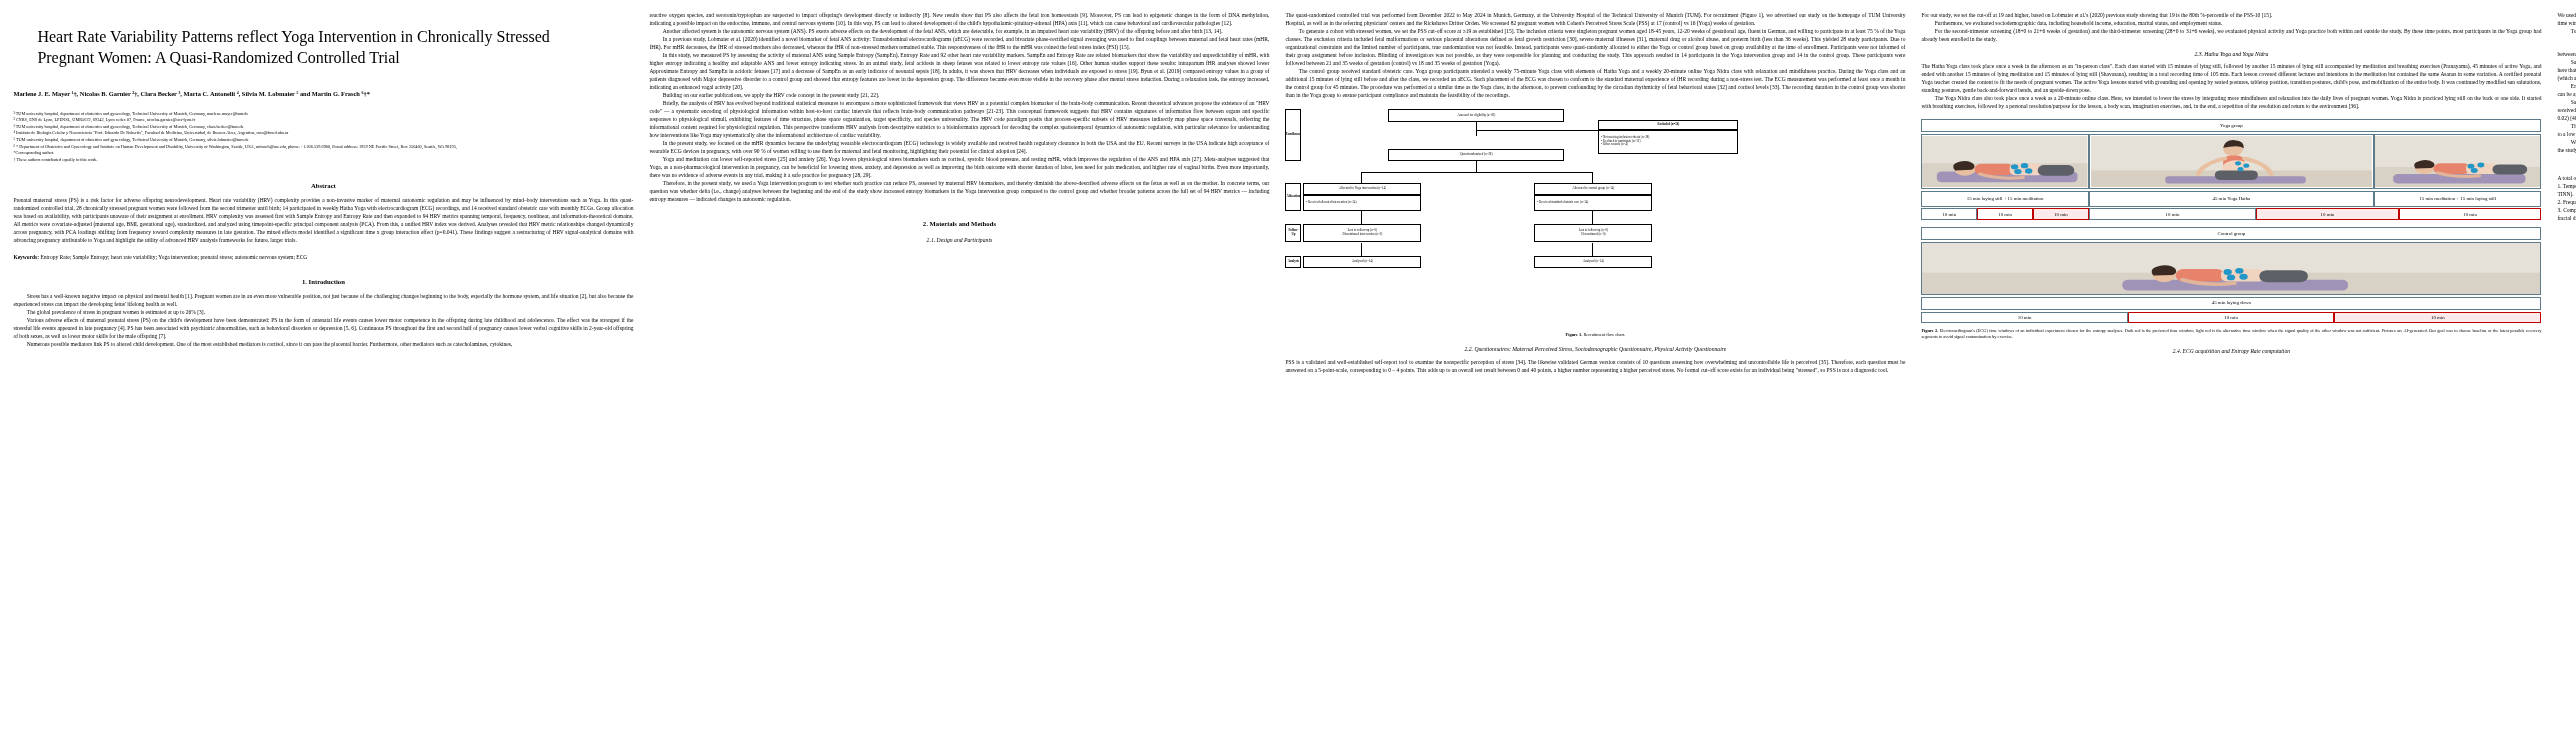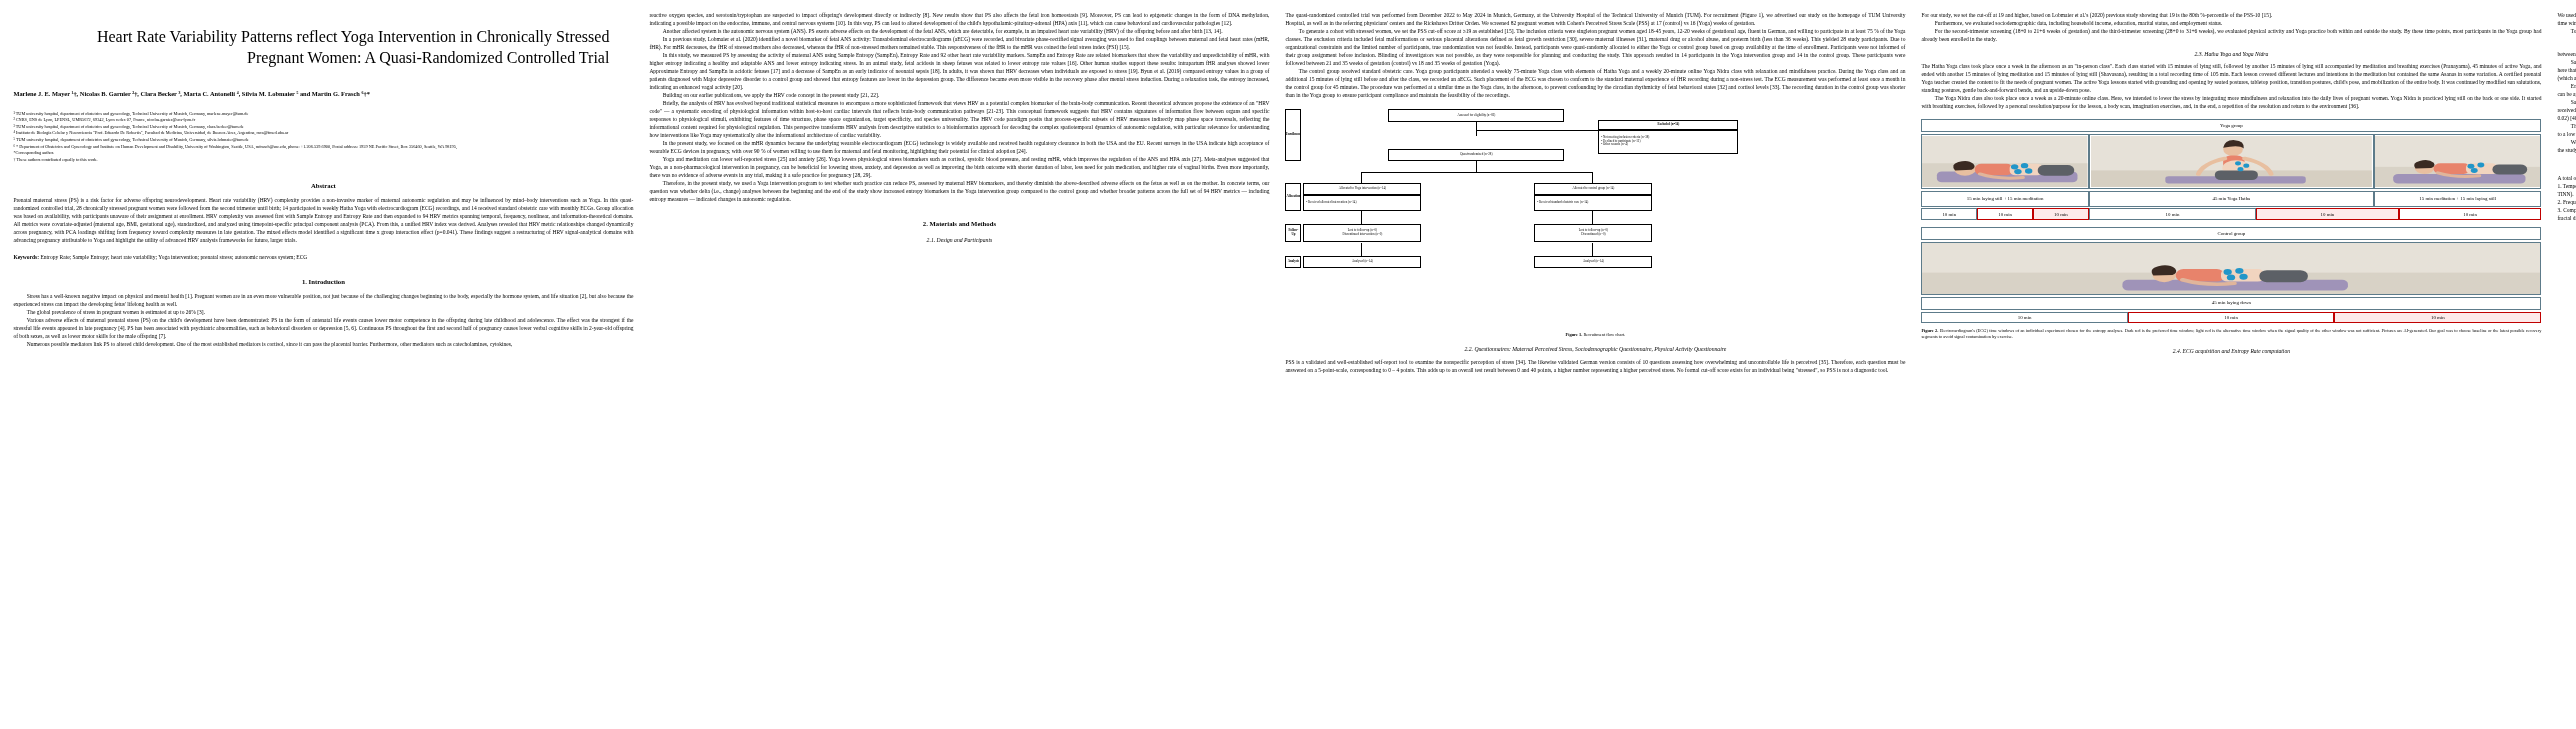--- a/index.html
+++ b/index.html
@@ -1,21 +1,21 @@
 <!DOCTYPE html>
 <html style="font-size:9.7px"><head>
 <meta charset="utf-8">
 <style>
   html,body{margin:0;padding:0;background:#ffffff;}
   body{width:2576px;height:729px;overflow:hidden;font-family:"Liberation Serif",serif;color:#000;}
   .page{width:2576px;height:729px;position:relative;box-sizing:border-box;padding:11px 13.4px 6px 13.4px;display:flex;gap:16px;}
   .col{width:620px;flex:0 0 620px;position:relative;}
   .col-inner{font-size:5.5px;line-height:1.46;text-align:justify;}
 
-  h1.title{font-size:16px;line-height:1.3;text-align:right;font-weight:400;margin:16px 24px 0 24px;font-family:"Liberation Serif",serif;}
+  h1.title{font-size:16px;line-height:1.3;text-align:left;font-weight:400;margin:16px 24px 0 24px;font-family:"Liberation Serif",serif;}
   .authors{font-size:6.4px;font-weight:bold;line-height:1.5;margin:20.7px 0 0 0;text-align:left;}
   .affil{font-size:4.3px;line-height:1.52;margin-top:12px;text-align:left;}
   .affil div{margin:0;}
   .note{font-size:4.3px;line-height:1.5;}
 
   h2.sec{font-size:6.7px;font-weight:bold;text-align:center;margin:16px 0 5.5px 0;}
   h3.sub{font-size:5.7px;font-style:italic;text-align:center;font-weight:400;margin:6.7px 0 4.3px 0;}
   h3.subl{font-size:5.6px;font-style:italic;font-weight:400;margin:7.3px 0 3.6px 0;text-align:left;}
   p{margin:0 0 0 0;text-indent:13.4px;}
   p.ni{text-indent:0;}

